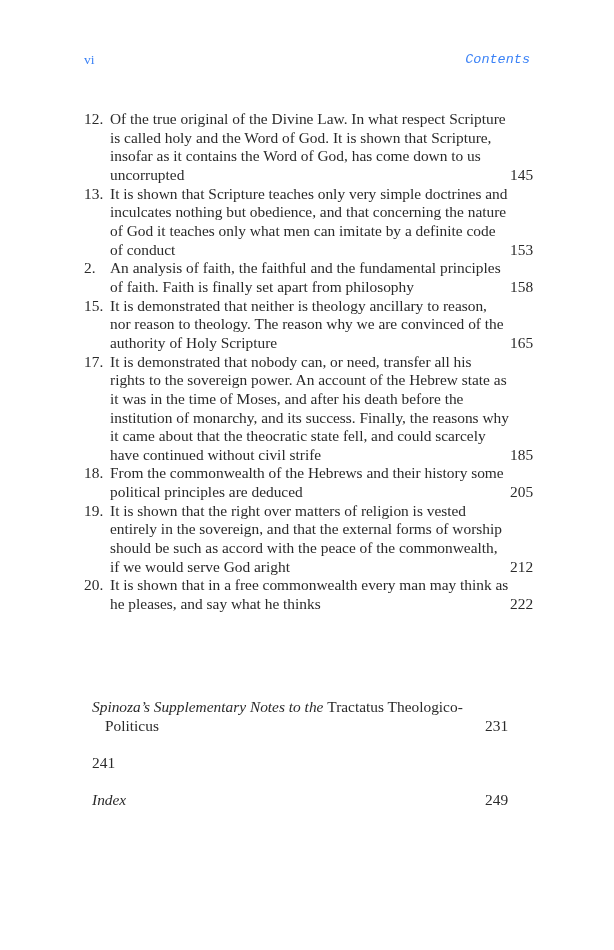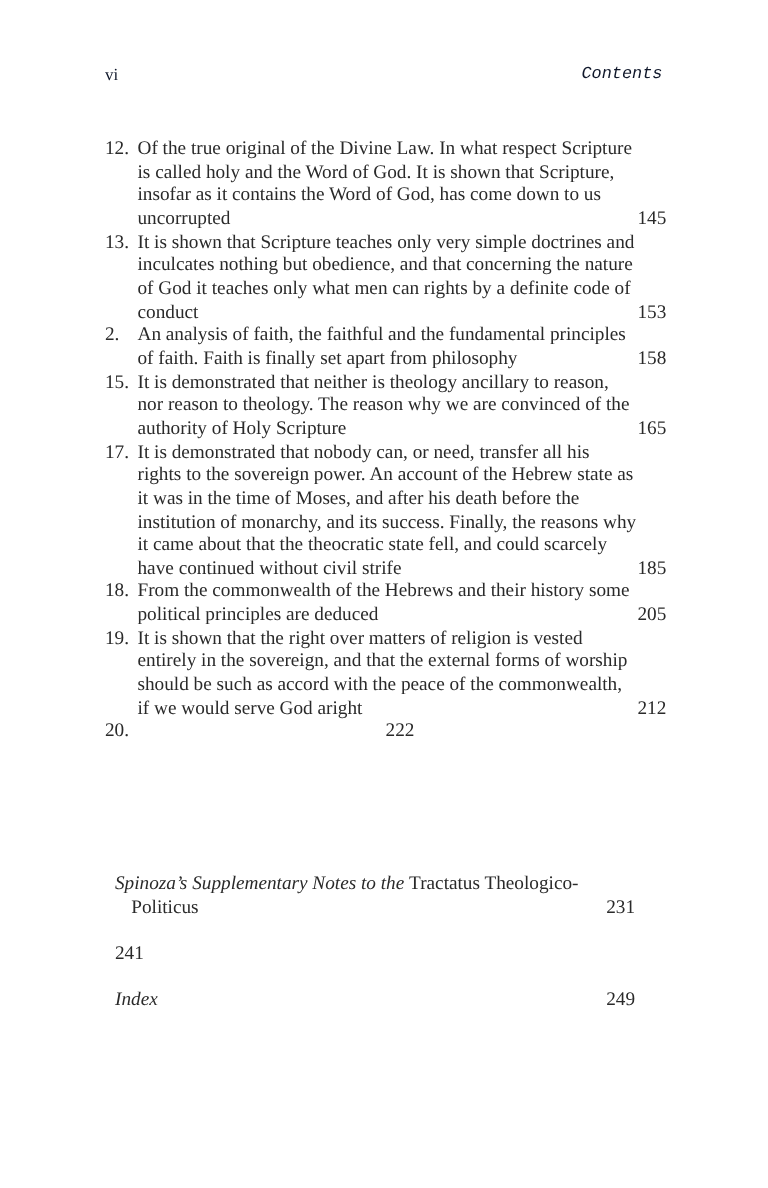--- a/index.html
+++ b/index.html
@@ -15,21 +15,21 @@
       font-family: "Liberation Serif", "DejaVu Serif", serif;
       color: #2a2a2a;
     }
     .running-head {
       position: absolute;
       top: 52px;
       left: 84px;
       width: 446px;
       height: 20px;
       font-size: 13.5px;
-      color: #0f172a;
+      color: #3b82f6;
     }
     .running-head .folio {
       position: absolute;
       left: 0;
       top: 0;
     }
     .running-head .section-title {
       position: absolute;
       right: 0;
       top: 0;
@@ -54,21 +54,21 @@
       width: 26px;
       flex: 0 0 26px;
       align-self: flex-start;
     }
     .toc-text {
       flex: 0 0 400px;
       width: 400px;
     }
     .toc-page {
       flex: 1 1 auto;
-      text-align: center;
+      text-align: left;
     }
     .back-matter {
       position: absolute;
       top: 698px;
       left: 92px;
       width: 446px;
       font-size: 15.4px;
       line-height: 18.65px;
     }
     .bm-entry {
@@ -97,21 +97,21 @@
 </div>
 
 <div class="toc">
   <div class="toc-entry">
     <span class="toc-num">12.</span>
     <span class="toc-text">Of the true original of the Divine Law. In what respect Scripture is called holy and the Word of God. It is shown that Scripture, insofar as it contains the Word of God, has come down to us uncorrupted</span>
     <span class="toc-page">145</span>
   </div>
   <div class="toc-entry">
     <span class="toc-num">13.</span>
-    <span class="toc-text">It is shown that Scripture teaches only very simple doctrines and inculcates nothing but obedience, and that concerning the nature of God it teaches only what men can rights by a definite code of conduct</span>
+    <span class="toc-text">It is shown that Scripture teaches only very simple doctrines and inculcates nothing but obedience, and that concerning the nature of God it teaches only what men can imitate by a definite code of conduct</span>
     <span class="toc-page">153</span>
   </div>
   <div class="toc-entry">
     <span class="toc-num">2.</span>
     <span class="toc-text">An analysis of faith, the faithful and the fundamental principles of faith. Faith is finally set apart from philosophy</span>
     <span class="toc-page">158</span>
   </div>
   <div class="toc-entry">
     <span class="toc-num">15.</span>
     <span class="toc-text">It is demonstrated that neither is theology ancillary to reason, nor reason to theology. The reason why we are convinced of the authority of Holy Scripture</span>
@@ -127,20 +127,21 @@
     <span class="toc-text">From the commonwealth of the Hebrews and their history some political principles are deduced</span>
     <span class="toc-page">205</span>
   </div>
   <div class="toc-entry">
     <span class="toc-num">19.</span>
     <span class="toc-text">It is shown that the right over matters of religion is vested entirely in the sovereign, and that the external forms of worship should be such as accord with the peace of the commonwealth, if we would serve God aright</span>
     <span class="toc-page">212</span>
   </div>
   <div class="toc-entry">
     <span class="toc-num">20.</span>
+    <span class="toc-text">It is shown that in a free commonwealth every man may think as he pleases, and say what he thinks</span>
     <span class="toc-page">222</span>
   </div>
 </div>
 
 <div class="back-matter">
   <div class="bm-entry">
     <span class="bm-text"><span class="it">Spinoza’s Supplementary Notes to the </span><span>Tractatus Theologico-Politicus</span></span>
     <span class="bm-page">231</span>
   </div>
   <div class="bm-entry">

